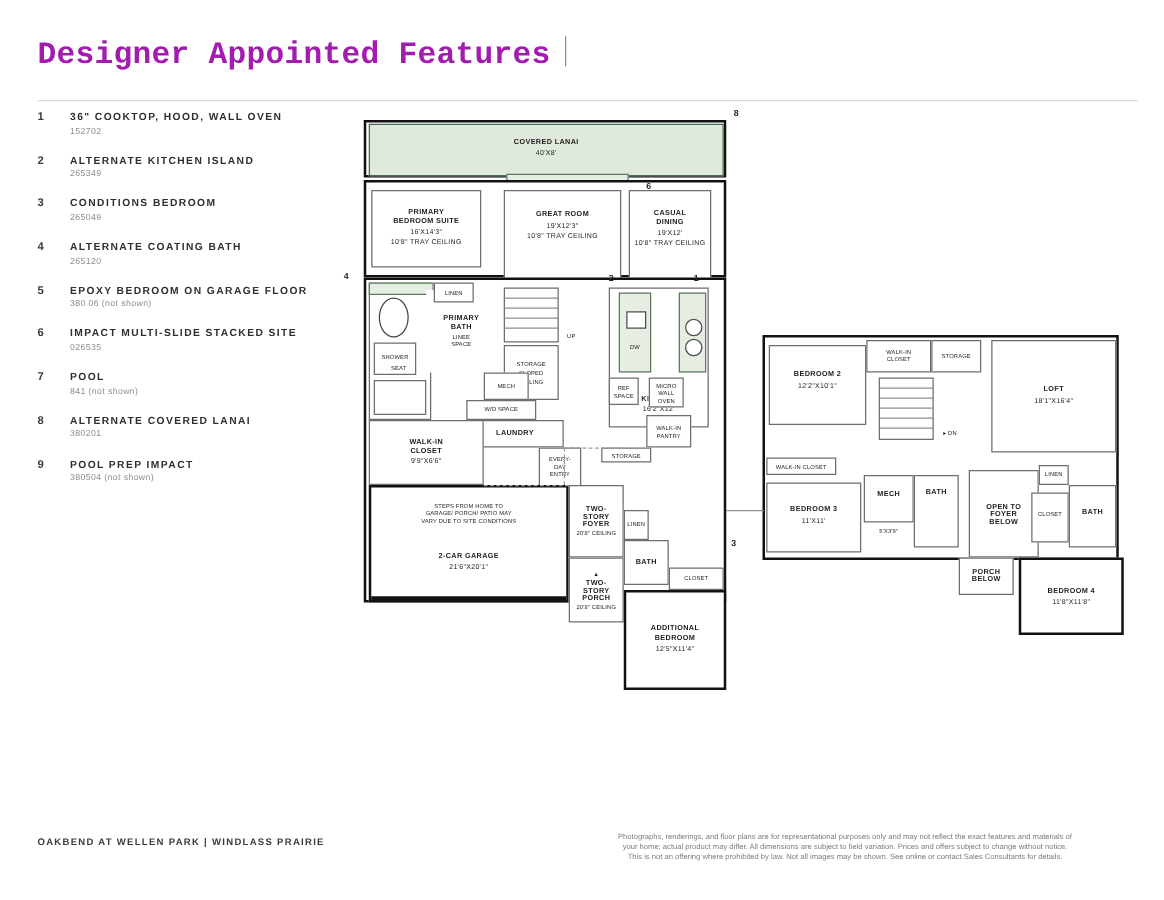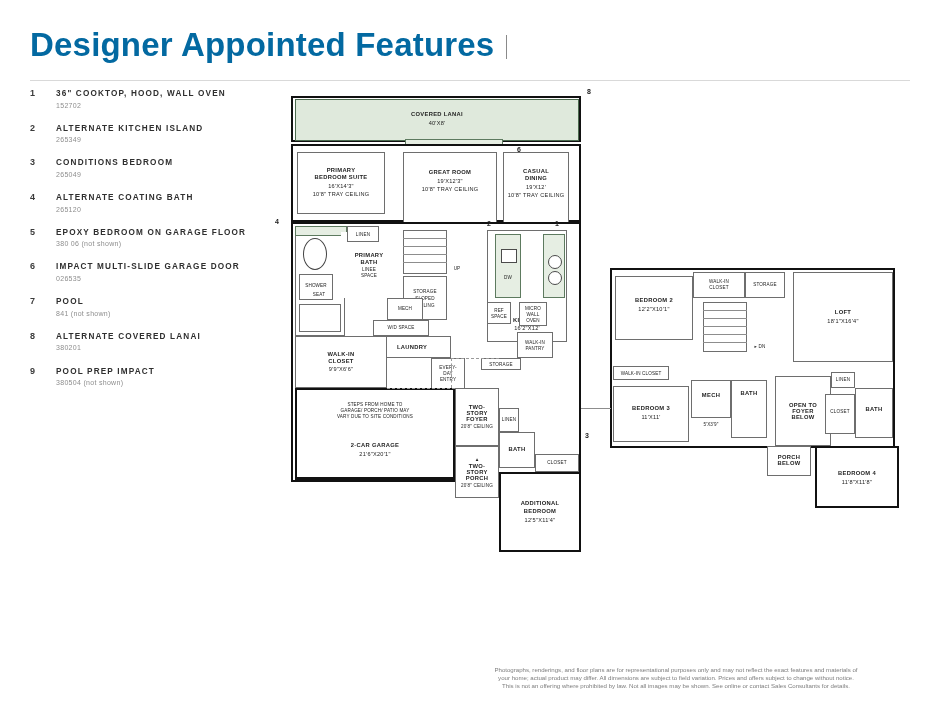--- a/index.html
+++ b/index.html
@@ -10,22 +10,22 @@
     color:#2b2b2b;
     overflow:hidden;
     position:relative;
   }
   .page{position:absolute;inset:0;}
 
   
   .header{position:absolute;left:30px;top:26px;width:880px;}
   .title-row{display:flex;align-items:baseline;}
   .title-main{
-    font-family:Liberation Sans, sans-serif;
-    font-size:33px;font-weight:bold;color:#0369a1;letter-spacing:.2px;
+    font-family:Liberation Mono, monospace;
+    font-size:25px;font-weight:bold;color:#a21caf;letter-spacing:.2px;
   }
   .title-divider{
     display:inline-block;width:1px;height:24px;background:#8a8a8a;
     margin:0 12px;position:relative;top:3px;
   }
   .title-sub{
     font-size:15.5px;letter-spacing:1.6px;color:#4a4a4a;
     font-family:"Liberation Sans", sans-serif;
   }
   .subtitle{
@@ -118,21 +118,21 @@
       <div class="legend-label">ALTERNATE COATING BATH</div>
       <div class="legend-code">265120</div>
     </div>
     <div class="legend-item">
       <div class="legend-num">5</div>
       <div class="legend-label">EPOXY BEDROOM ON GARAGE FLOOR</div>
       <div class="legend-code">380 06 (not shown)</div>
     </div>
     <div class="legend-item">
       <div class="legend-num">6</div>
-      <div class="legend-label">IMPACT MULTI-SLIDE GARAGE DOOR</div>
+      <div class="legend-label">IMPACT MULTI-SLIDE STACKED SITE</div>
       <div class="legend-code">026535</div>
     </div>
     <div class="legend-item">
       <div class="legend-num">7</div>
       <div class="legend-label">POOL</div>
       <div class="legend-code">841 (not shown)</div>
     </div>
     <div class="legend-item">
       <div class="legend-num">8</div>
       <div class="legend-label">ALTERNATE COVERED LANAI</div>
@@ -380,20 +380,21 @@
     <div class="rm thin" style="left:512px;top:360px;width:44px;height:30px;">
       <div class="lbl tiny" style="top:8px;"><b>PORCH</b></div>
       <div class="lbl tiny" style="top:14px;"><b>BELOW</b></div>
     </div>
 
     <div class="hair" style="left:326px;top:322px;width:30px;height:1px;background:#8d8d8d;"></div>
 
   </div>
 
   <div class="footer-left">
+    <div>OAKBEND AT WELLEN PARK | WINDLASS PRAIRIE</div>
   </div>
   <div class="footer-right">
     <div>Photographs, renderings, and floor plans are for representational purposes only and may not reflect the exact features and materials of</div>
     <div>your home; actual product may differ. All dimensions are subject to field variation. Prices and offers subject to change without notice.</div>
     <div>This is not an offering where prohibited by law. Not all images may be shown. See online or contact Sales Consultants for details.</div>
   </div>
 
 </div>
 
 </body></html>

